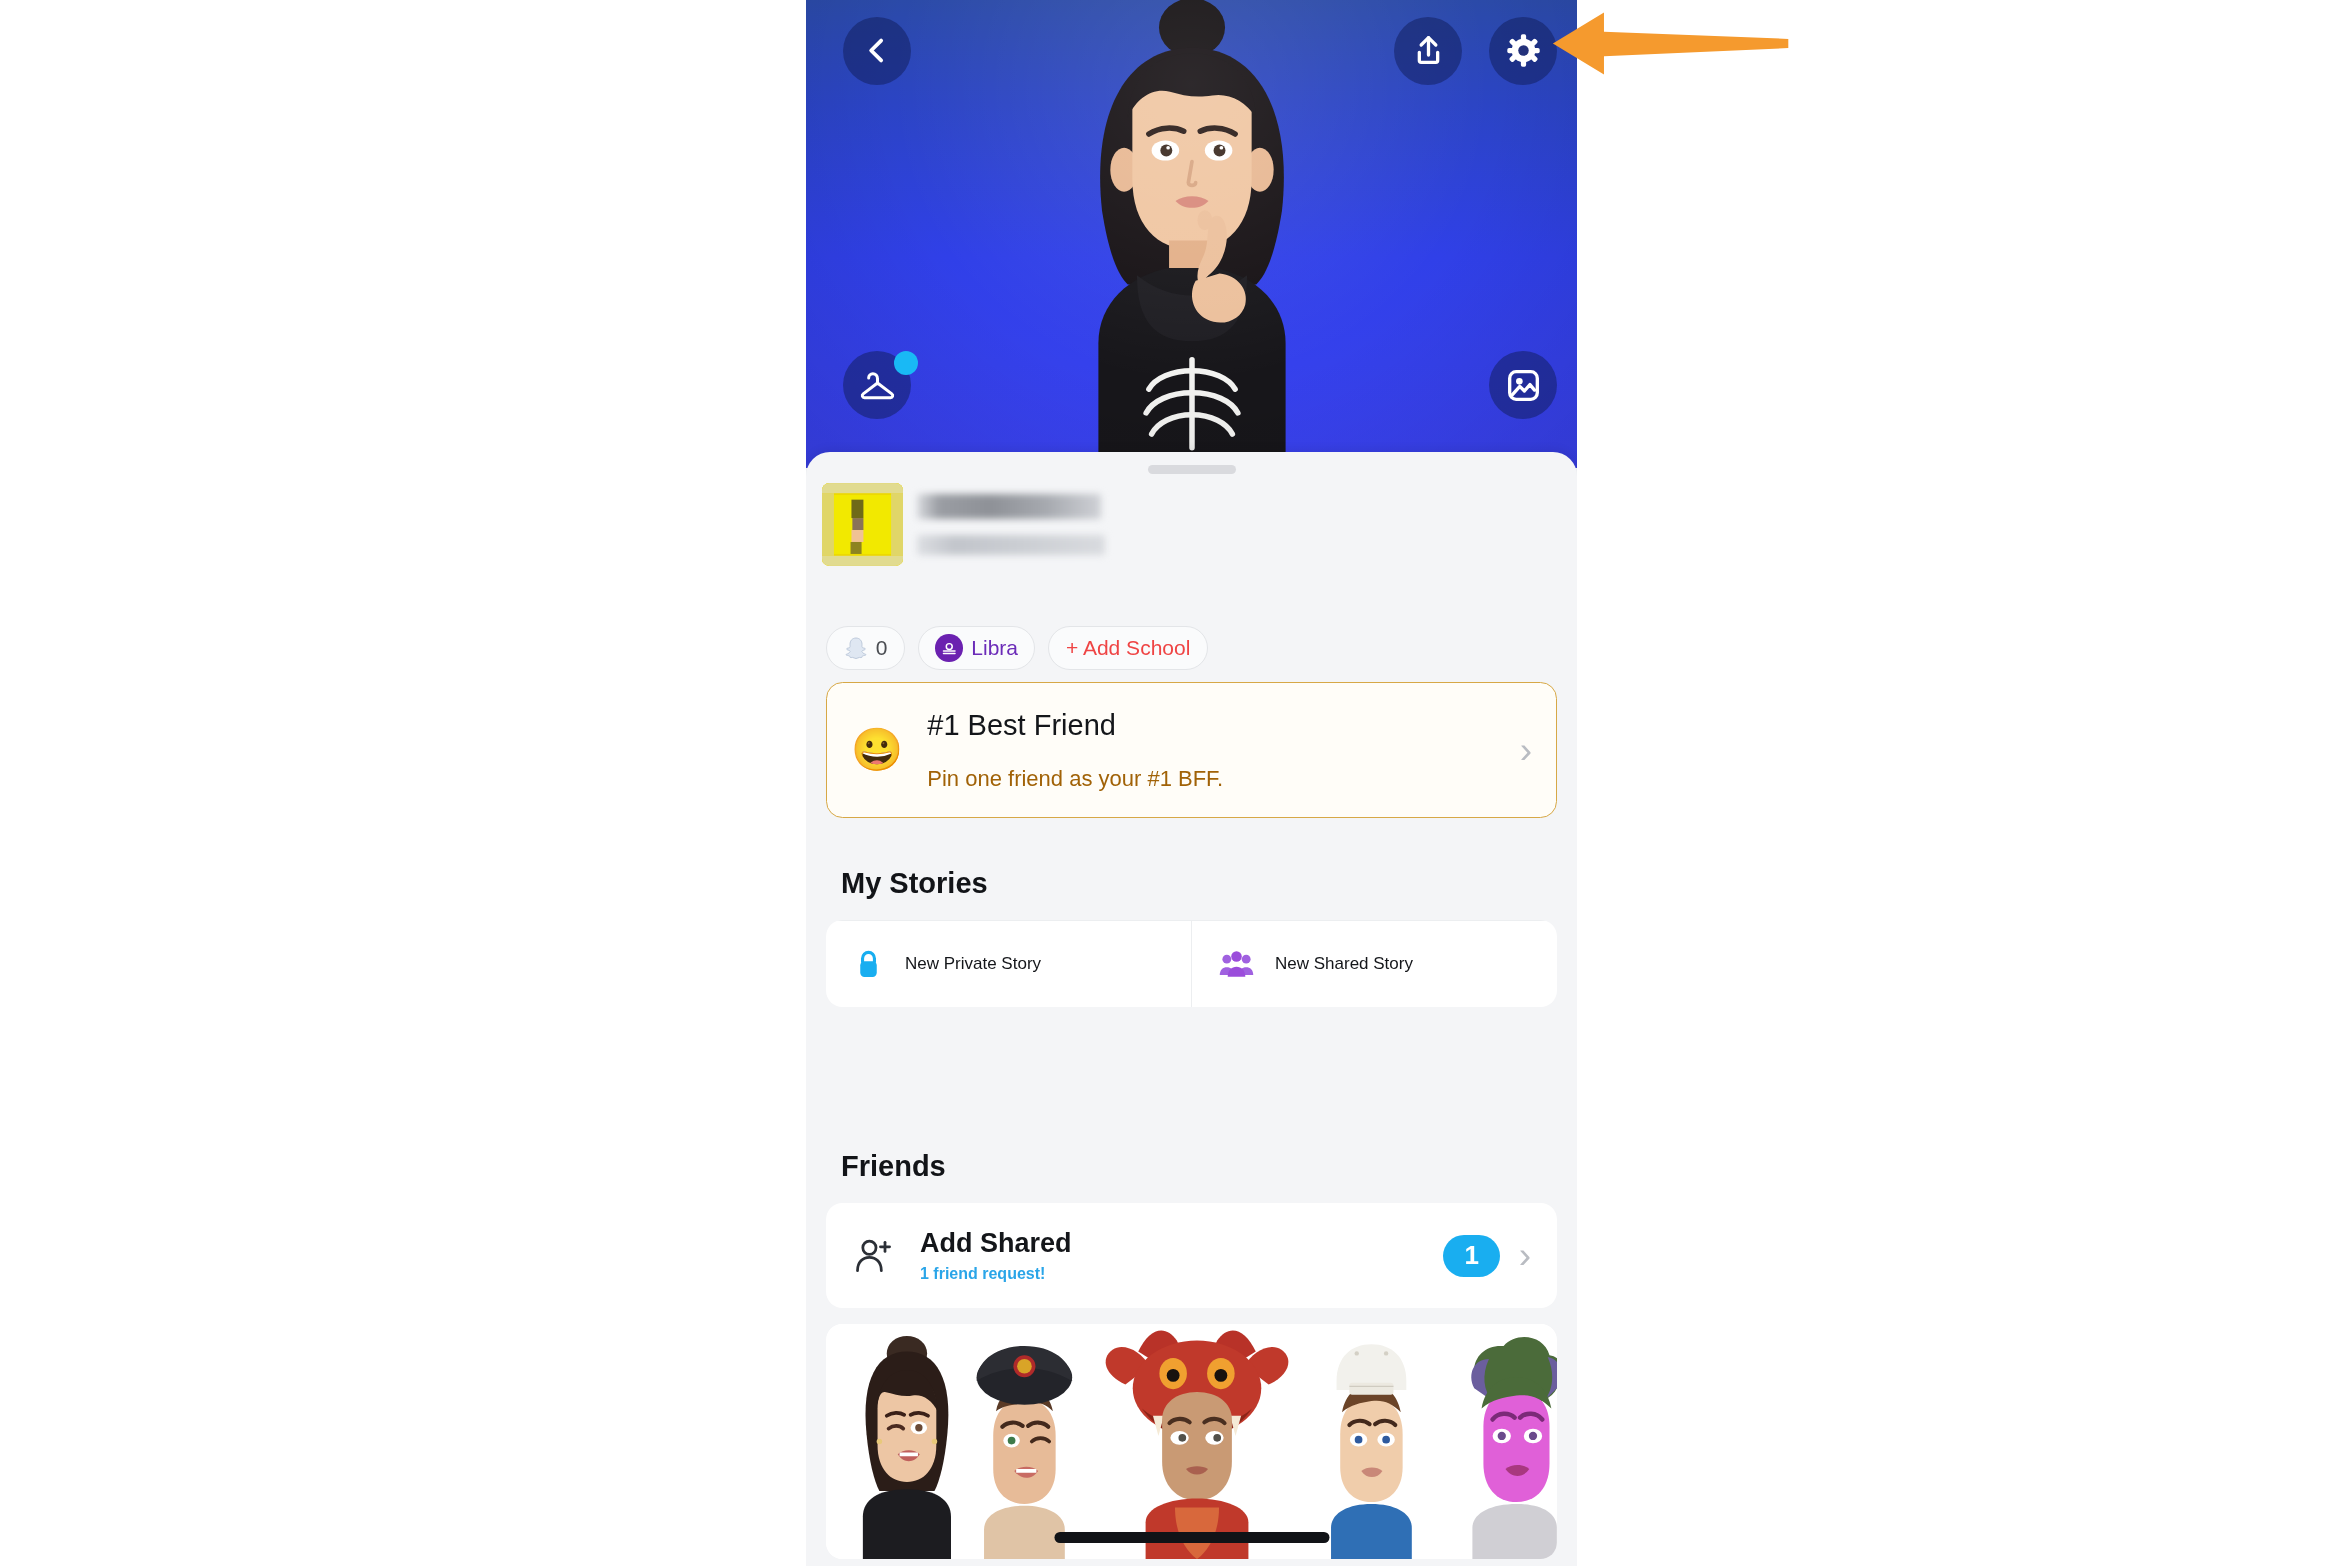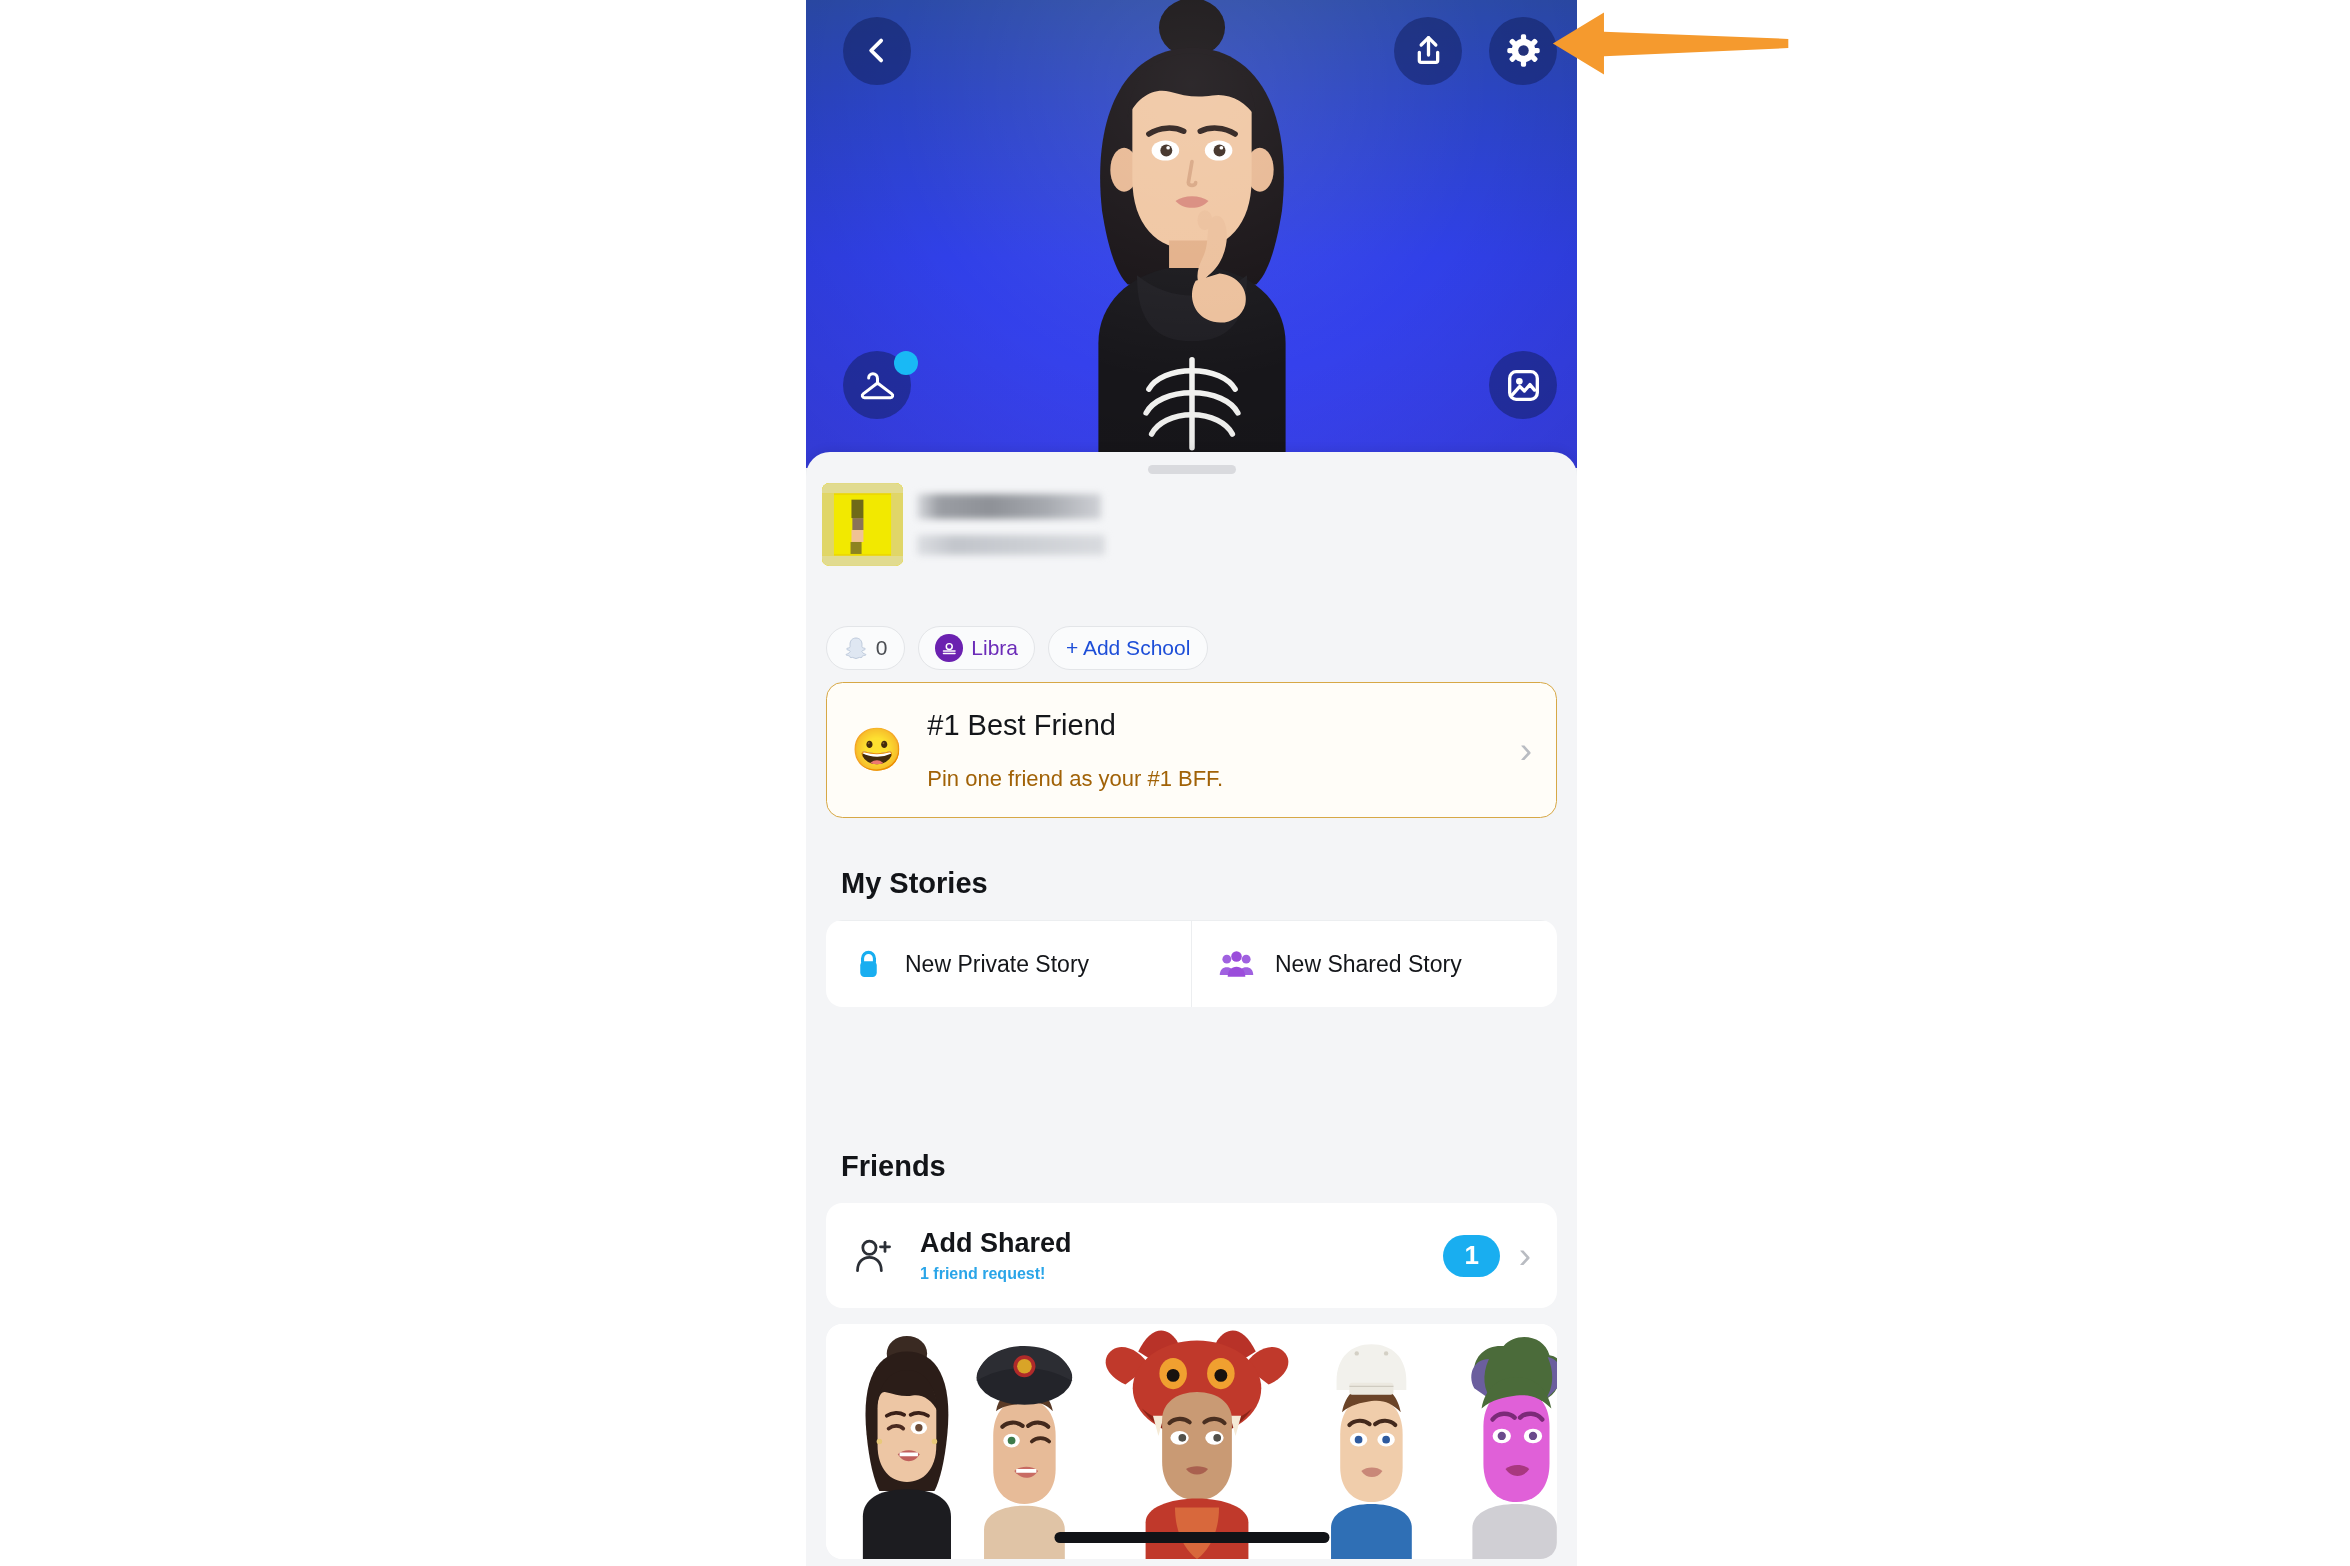--- a/index.html
+++ b/index.html
@@ -132,21 +132,21 @@
     background: #fafbfc;
     display: flex;
     align-items: center;
     padding: 0 16.5px;
     font-size: 21px;
     color: #4a4d52;
     box-sizing: border-box;
   }
   .pill .pill-label { margin-left: 8.3px; }
   .pill.libra .pill-label { color: #6b2bb8; font-weight: 500; }
-  .pill.addschool { color: #1d4ed8; }
+  .pill.addschool { color: #ef4444; }
 
   .zodiac-circle {
     width: 27.5px; height: 27.5px;
     border-radius: 50%;
     background: #6b21b0;
     display: flex; align-items: center; justify-content: center;
   }
 
   
   .bff-card {
@@ -207,21 +207,21 @@
   .dots { color: #b9bcc2; font-size: 27.5px; letter-spacing: 2.8px; line-height: 1; }
   .divider { height: 1.4px; background: #eceef0; margin: 0 0; }
   .story-split { display: flex; height: 86px; }
   .story-half {
     flex: 1;
     display: flex;
     align-items: center;
     padding-left: 26px;
   }
   .story-half:first-child { border-right: 1.4px solid #eceef0; }
-  .half-label { font-size: 23px; color: #14161a; margin-left: 20px; }
+  .half-label { font-size: 17px; color: #14161a; margin-left: 20px; }
 
   
   .friends-card {
     position: absolute;
     left: 20px; top: 751px;
     width: 731px; height: 105px;
     background: #ffffff;
     border-radius: 16.5px;
     display: flex;
     align-items: center;

